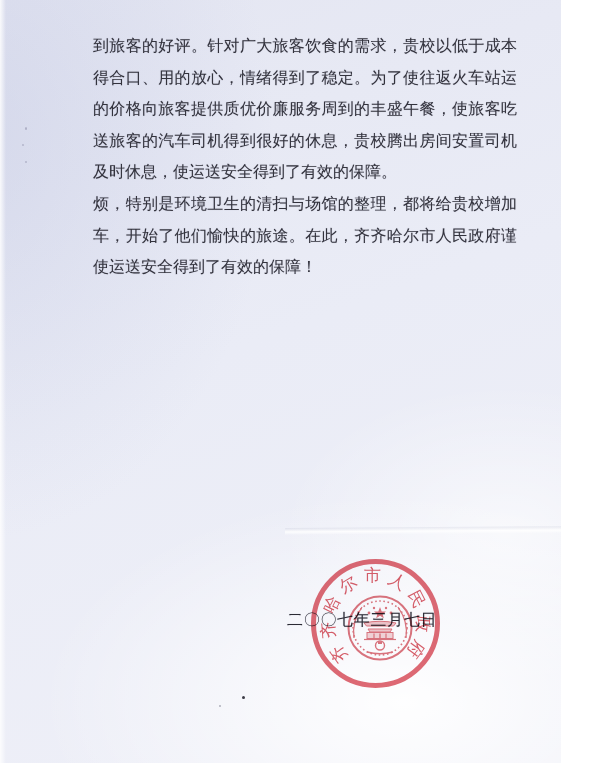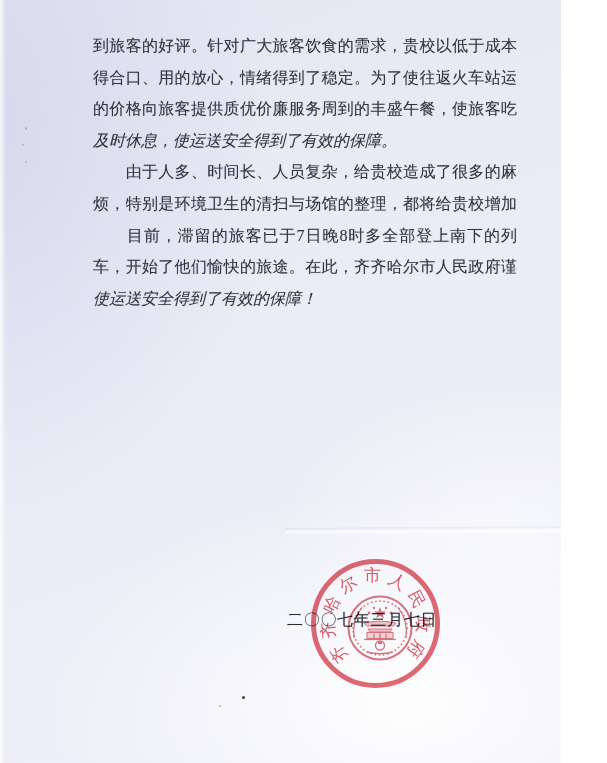--- a/index.html
+++ b/index.html
@@ -23,21 +23,21 @@
     font-size:16px;line-height:31.6px;
     color:#33333d;
     text-shadow:0 0 1px rgba(60,60,90,0.25);
   }
   .ln{white-space:pre;}
   .ln.j{
     white-space:normal;
     text-align:justify;
     text-align-last:justify;
   }
-  .ln.last{text-align:right;text-align-last:left;font-style:italic;}
+  .ln.last{text-align:right;text-align-last:left;}
   .date-line{
     position:absolute;left:287px;top:610px;
     font-size:16px;letter-spacing:0.7px;
     color:#2c2c35;
     mix-blend-mode:multiply;
     z-index:4;
     text-shadow:0 0 1px rgba(60,60,90,0.3);
   }
   .seal{
     position:absolute;left:305px;top:553px;
@@ -62,24 +62,23 @@
 </head>
 <body>
 
 <div class="page">
   <div class="scan-edge-left"></div>
 
   <div class="body-text">
     <div class="ln j">到旅客的好评。针对广大旅客饮食的需求，贵校以低于成本</div>
     <div class="ln j">得合口、用的放心，情绪得到了稳定。为了使往返火车站运</div>
     <div class="ln j">的价格向旅客提供质优价廉服务周到的丰盛午餐，使旅客吃</div>
+    <div class="ln j">送旅客的汽车司机得到很好的休息，贵校腾出房间安置司机</div>
     <div class="ln last">及时休息，使运送安全得到了有效的保障。</div>
-    <div class="ln j">　　由于人多、时间长、人员复杂，给贵校造成了很多的麻</div>
     <div class="ln j">烦，特别是环境卫生的清扫与场馆的整理，都将给贵校增加</div>
-    <div class="ln j">　　目前，滞留的旅客已于7日晚8时多全部登上南下的列</div>
     <div class="ln j">车，开始了他们愉快的旅途。在此，齐齐哈尔市人民政府谨</div>
     <div class="ln last">使运送安全得到了有效的保障！</div>
   </div>
 
   <div class="crease-line"></div>
 
   <div class="date-line">二〇〇七年三月七日</div>
 
   <svg class="seal" viewBox="-70.5 -70.5 141 141" xmlns="http://www.w3.org/2000/svg">
 

